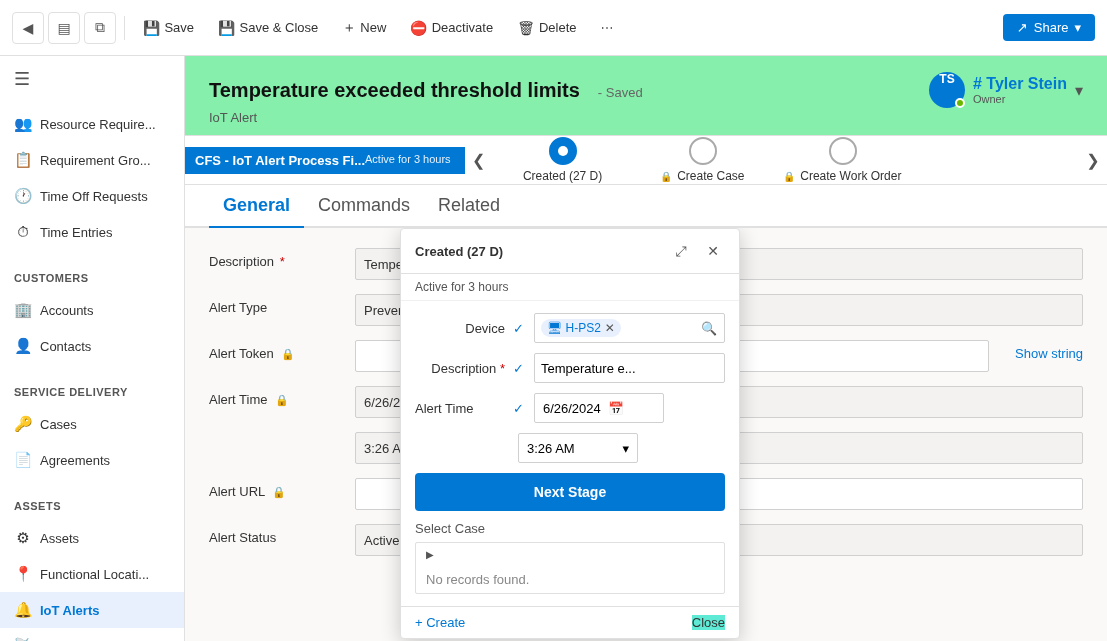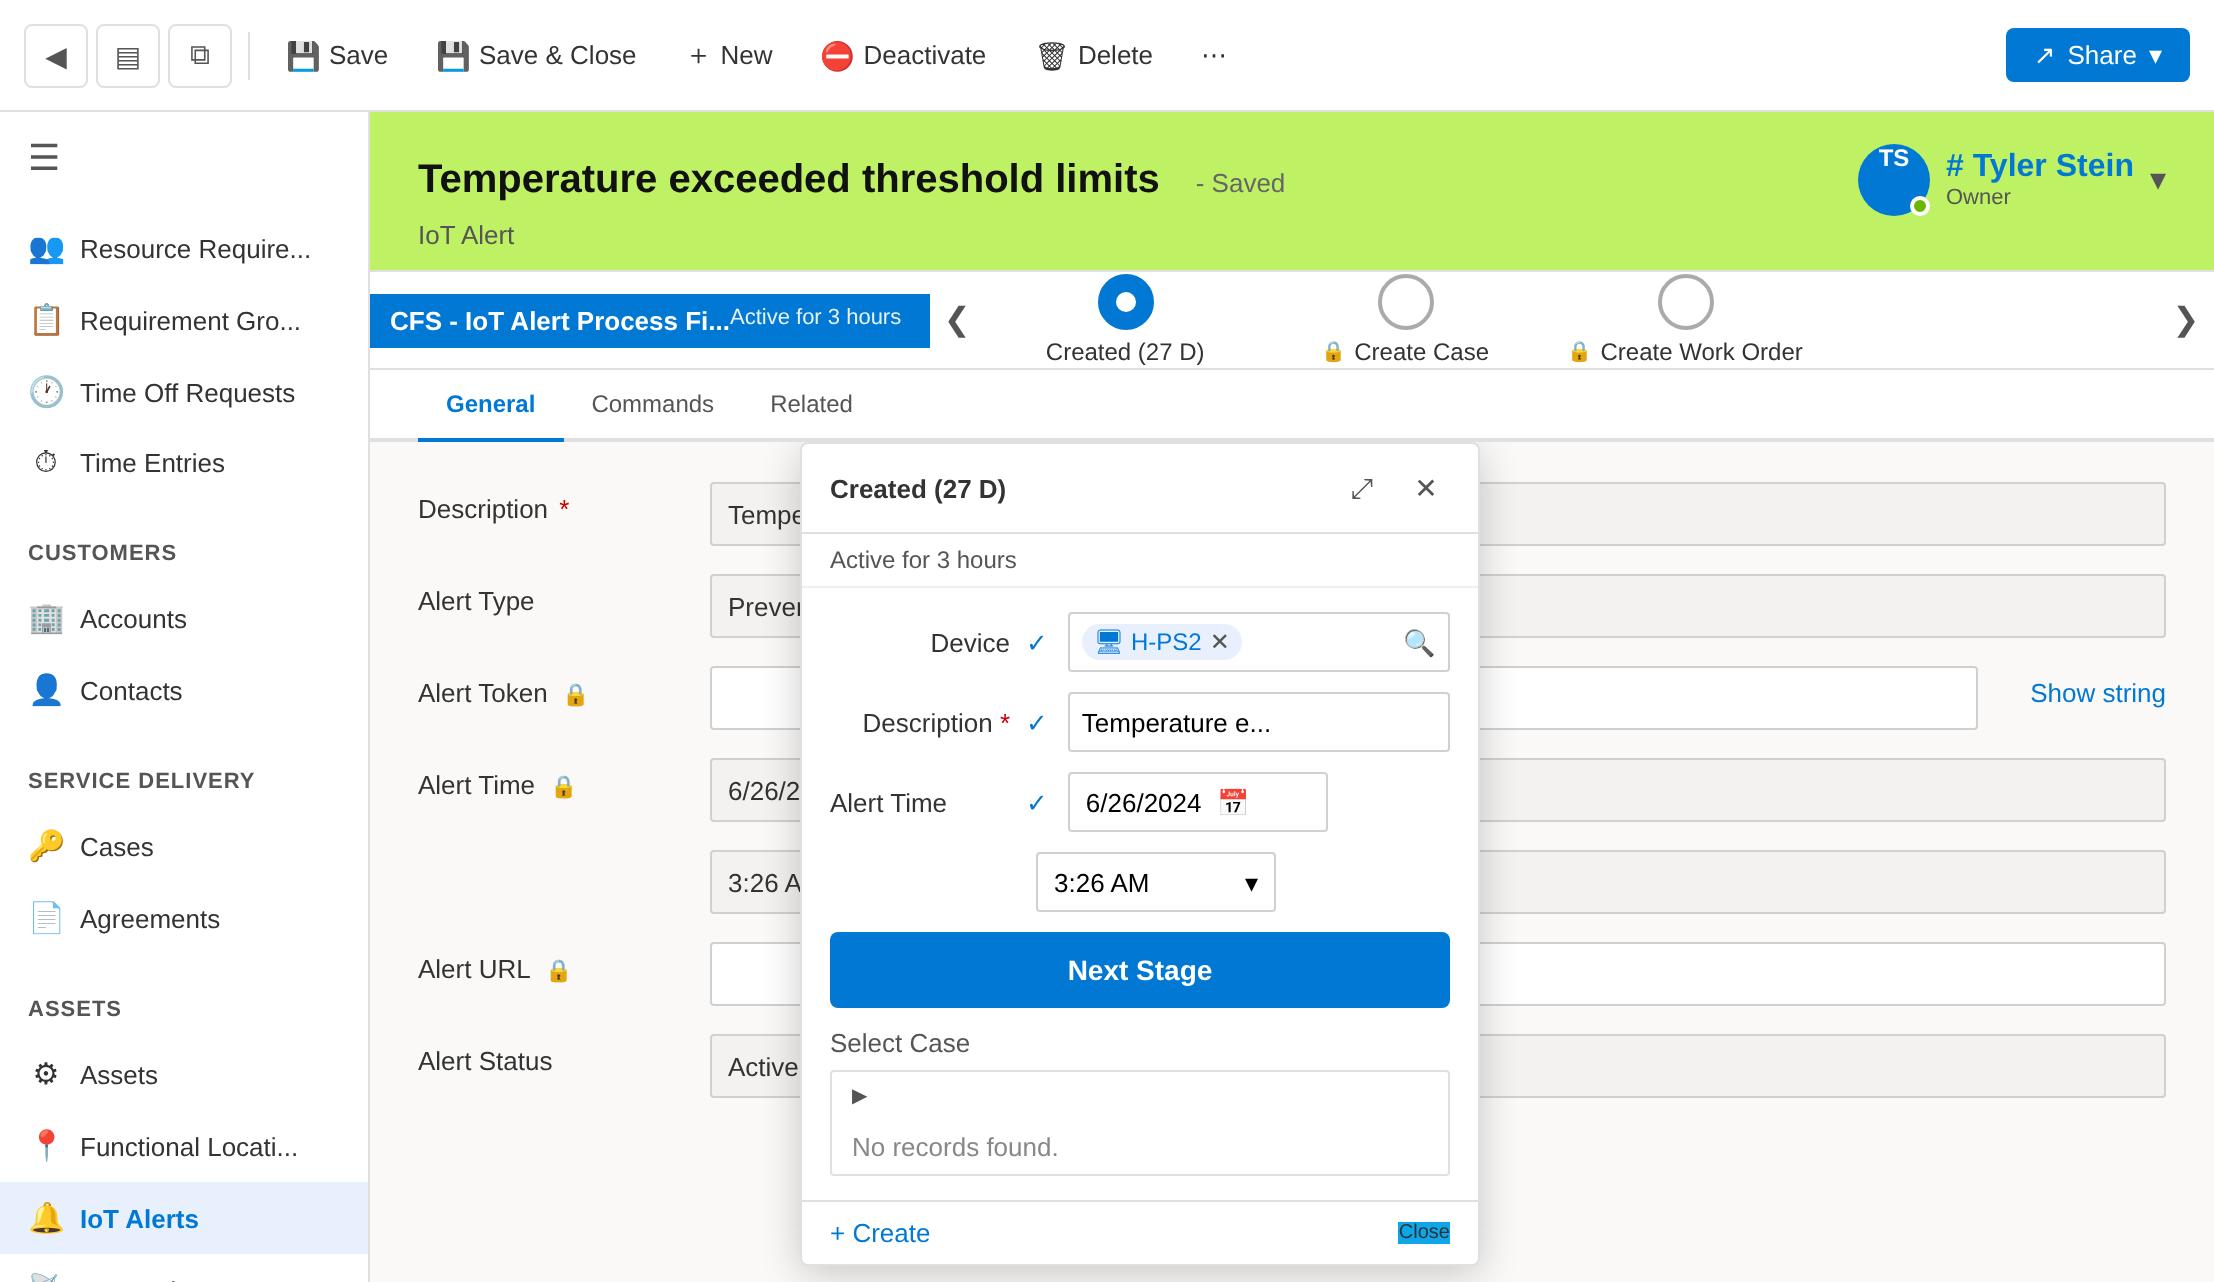--- a/index.html
+++ b/index.html
@@ -52,21 +52,21 @@
       padding: 10px 14px 4px 14px; font-size: 11px; font-weight: 700;
       color: #555; text-transform: uppercase; letter-spacing: 0.5px;
     }
     .sidebar-divider { height: 1px; background: #e0e0e0; margin: 4px 0; }
 
     
     .content { flex: 1; display: flex; flex-direction: column; overflow: hidden; background: #faf9f8; }
 
     
     .record-header {
-      background: #bef264; padding: 16px 24px 0 24px;
+      background: #86efac; padding: 16px 24px 0 24px;
       border-bottom: 1px solid #e0e0e0; flex-shrink: 0;
     }
     .record-title-row { display: flex; align-items: center; justify-content: space-between; margin-bottom: 2px; }
     .record-title { font-size: 20px; font-weight: 600; color: #111; }
     .record-saved { font-size: 13px; color: #666; margin-left: 10px; }
     .record-subtitle { font-size: 13px; color: #555; margin-bottom: 10px; }
     .record-owner { display: flex; align-items: center; gap: 8px; }
     .avatar {
       width: 36px; height: 36px; border-radius: 50%; background: #0078d4;
       color: #fff; display: flex; justify-content: center;
@@ -104,21 +104,21 @@
     .bpf-step-label { font-size: 12px; color: #333; display: flex; align-items: center; gap: 4px; }
     .bpf-lock { font-size: 10px; color: #777; }
     .bpf-nav-right { margin-left: auto; }
 
     
     .tabs-bar {
       background: #fff; display: flex; border-bottom: 2px solid #e0e0e0;
       padding: 0 24px; flex-shrink: 0;
     }
     .tab {
-      padding: 10px 14px; font-size: 12px; cursor: pointer; color: #555;
+      padding: 10px 14px; font-size: 18px; cursor: pointer; color: #555;
       border-bottom: 2px solid transparent; margin-bottom: -2px;
     }
     .tab.active { color: #0078d4; border-bottom-color: #0078d4; font-weight: 600; }
 
     
     .form-area { padding: 20px 24px; flex: 1; overflow-y: auto; background: #faf9f8; position: relative; }
     .form-row { display: flex; align-items: flex-start; margin-bottom: 14px; gap: 16px; }
     .form-label {
       width: 130px; font-size: 13px; color: #333; padding-top: 6px; flex-shrink: 0;
     }
@@ -184,21 +184,21 @@
     .popup-dropdown-content { padding: 6px 10px; font-size: 13px; color: #888; }
     .popup-footer {
       display: flex; align-items: center; justify-content: space-between;
       padding: 8px 14px; border-top: 1px solid #e0e0e0;
     }
     .popup-create-btn {
       display: flex; align-items: center; gap: 4px; background: #fff;
       border: none; color: #0078d4; font-size: 13px; cursor: pointer;
     }
     .popup-close-btn {
-      background: #0ea5e9; border: none; font-size: 10px; color: #333; cursor: pointer;
+      background: #5eead4; border: none; font-size: 13px; color: #333; cursor: pointer;
     }
   </style>
 </head>
 <body>
 
 <div class="toolbar">
   <button class="toolbar-nav-btn">
     <span>◀</span>
   </button>
   <button class="toolbar-nav-btn">

